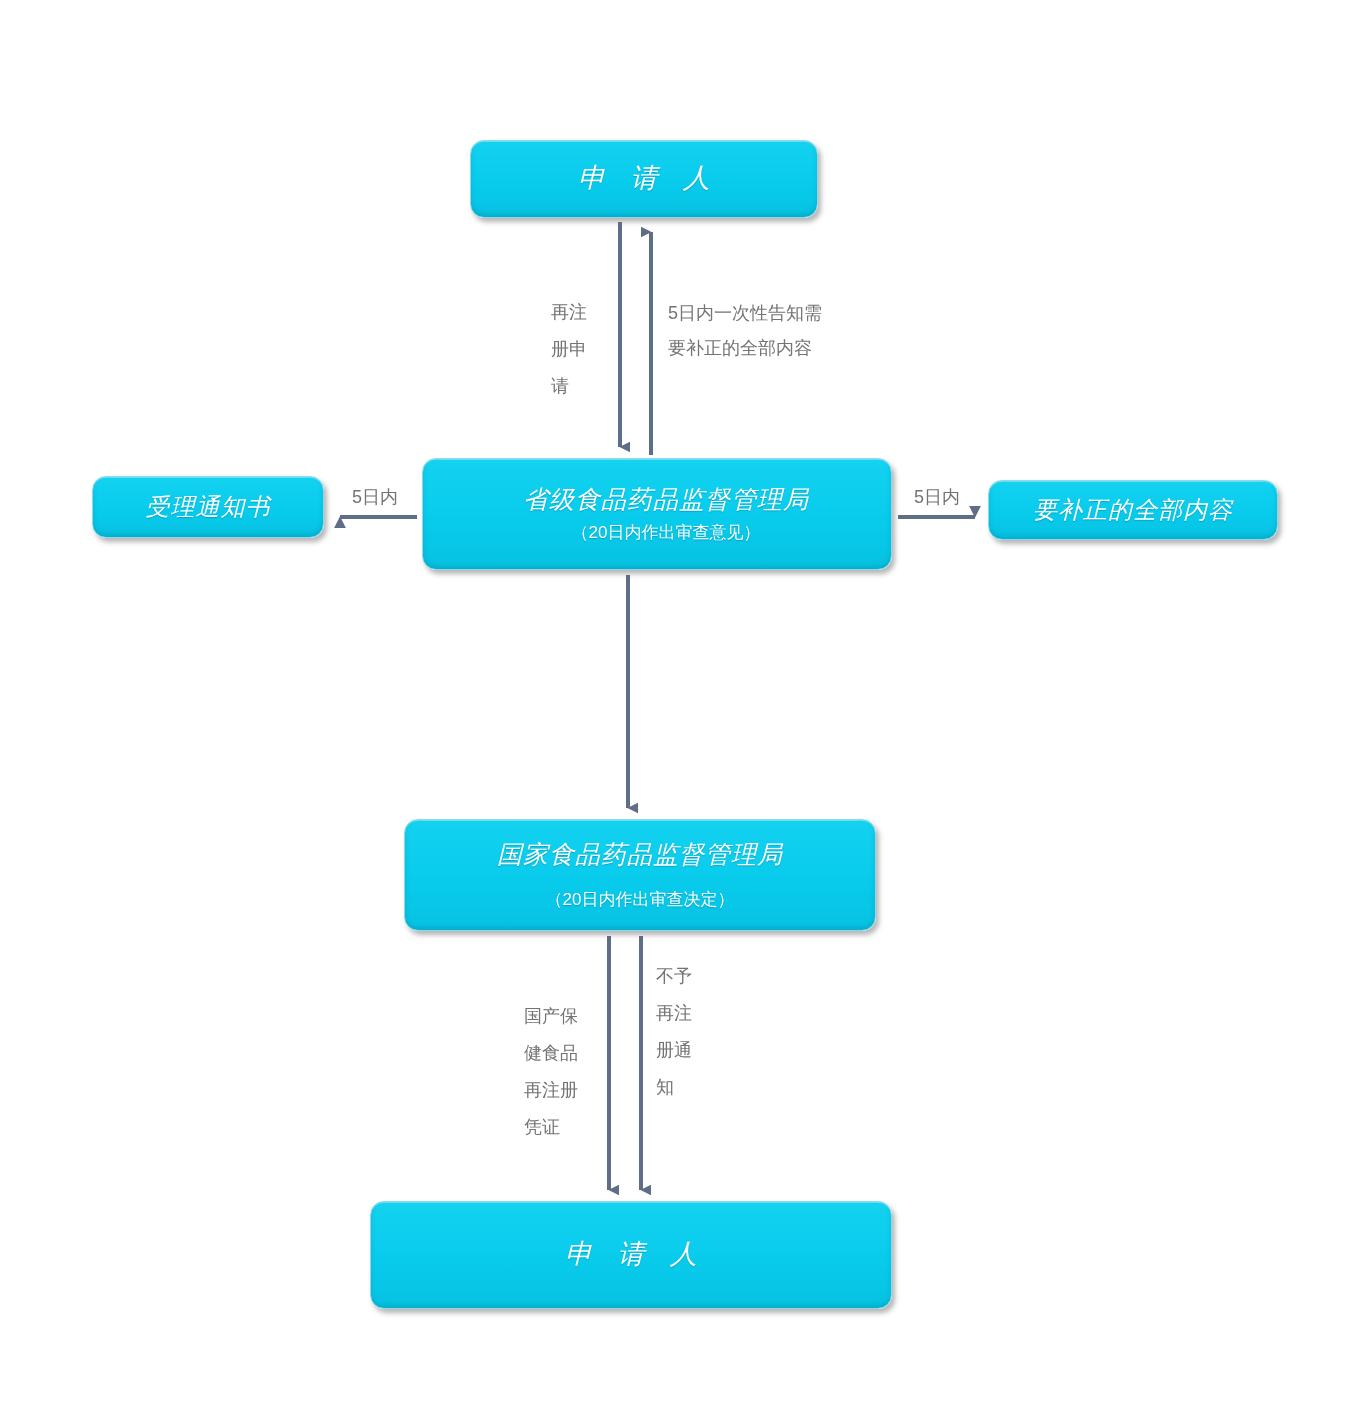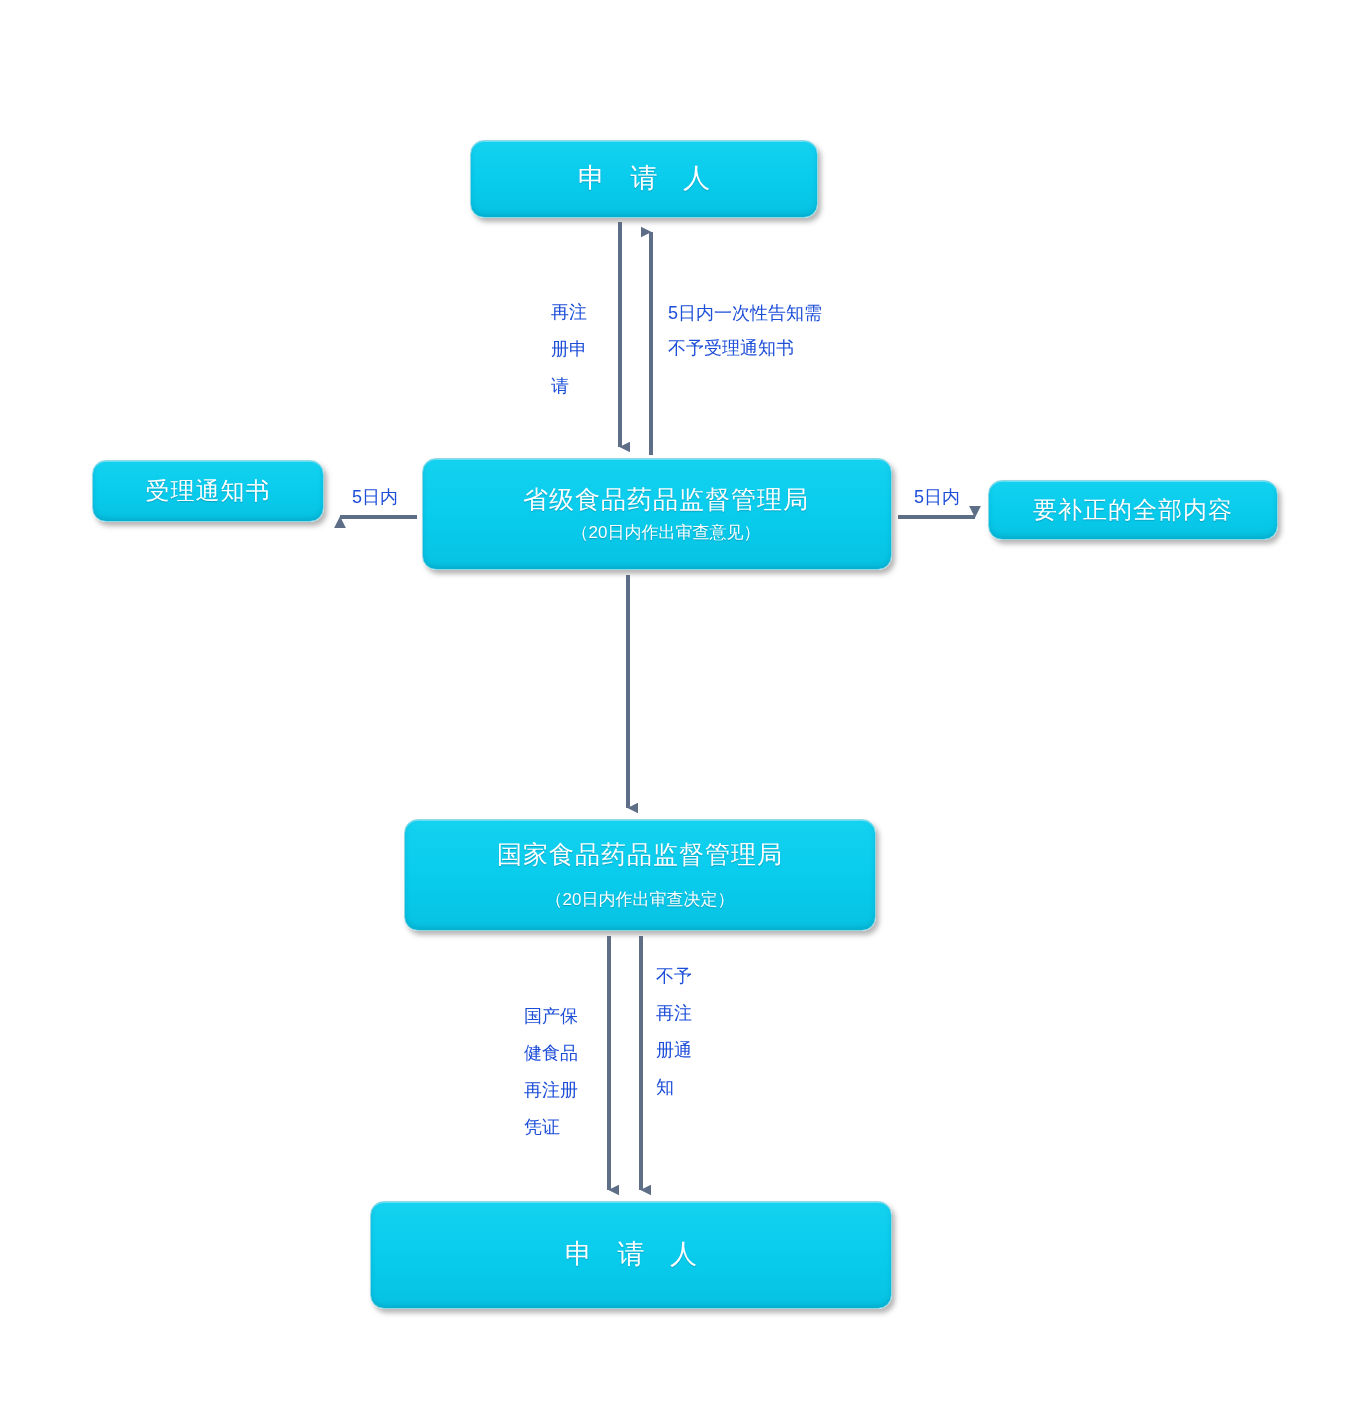--- a/index.html
+++ b/index.html
@@ -37,36 +37,37 @@
     justify-content: center;
     color: #ffffff;
     text-align: center;
     user-select: none;
   }
   .node .title {
     display: block;
     line-height: 1.18;
     white-space: nowrap;
     text-shadow: 0 1px 1px rgba(0,90,115,0.35);
+    font-style: italic;
   }
   .node .sub {
     display: block;
     line-height: 1.2;
     white-space: nowrap;
     text-shadow: 0 1px 1px rgba(0,90,115,0.35);
   }
 
   
   #node-applicant-top {
     left: 470px; top: 140px; width: 348px; height: 78px;
   }
   #node-applicant-top .title { font-size: 27px; letter-spacing: 9px; padding-left: 9px; }
 
   #node-accept-notice {
-    left: 92px; top: 460px; width: 232px; height: 62px;
+    left: 92px; top: 476px; width: 232px; height: 62px;
   }
   #node-accept-notice .title { font-size: 24px; letter-spacing: 1px; }
 
   #node-provincial {
     left: 422px; top: 458px; width: 470px; height: 112px; padding-left: 18px;
   }
   #node-provincial .title { font-size: 25px; letter-spacing: 1px; }
   #node-provincial .sub { font-size: 17px; margin-top: 9px; }
 
   #node-reject-notice {
@@ -90,21 +91,21 @@
     position: absolute;
     left: 0; top: 0;
     width: 1365px;
     height: 1411px;
     pointer-events: none;
   }
 
   
   .edge-label {
     position: absolute;
-    color: #1d4ed8;
+    color: #737373;
     font-size: 18px;
     line-height: 1.72;
     white-space: pre-line;
     user-select: none;
   }
   .edge-label.vert {
     text-align: left;
     font-size: 18px;
     line-height: 2.05;
   }
@@ -186,21 +187,21 @@
 
   <div class="node" id="node-applicant-bottom">
     <span class="title">申 请 人</span>
   </div>
 
   <div class="edge-label vert" id="label-reapply">再注
 册申
 请</div>
 
   <div class="edge-label" id="label-notify">5日内一次性告知需
-不予受理通知书</div>
+要补正的全部内容</div>
 
   <div class="edge-label" id="label-days-left">5日内</div>
 
   <div class="edge-label" id="label-days-right">5日内</div>
 
   <div class="edge-label vert" id="label-domestic-cert">国产保
 健食品
 再注册
 凭证</div>
 

